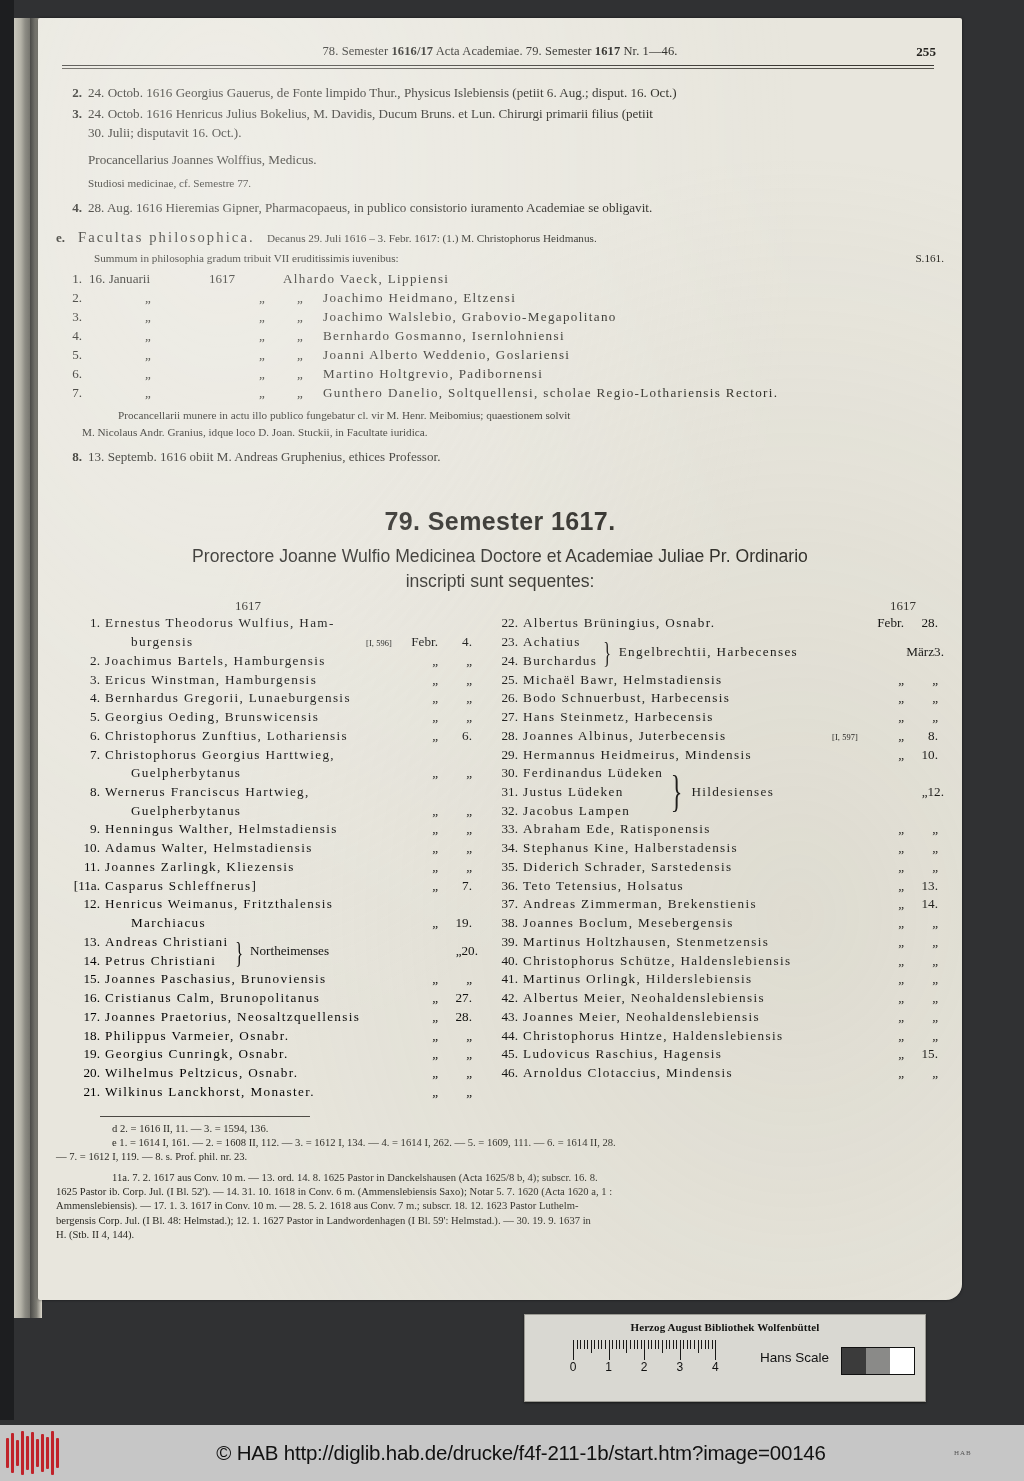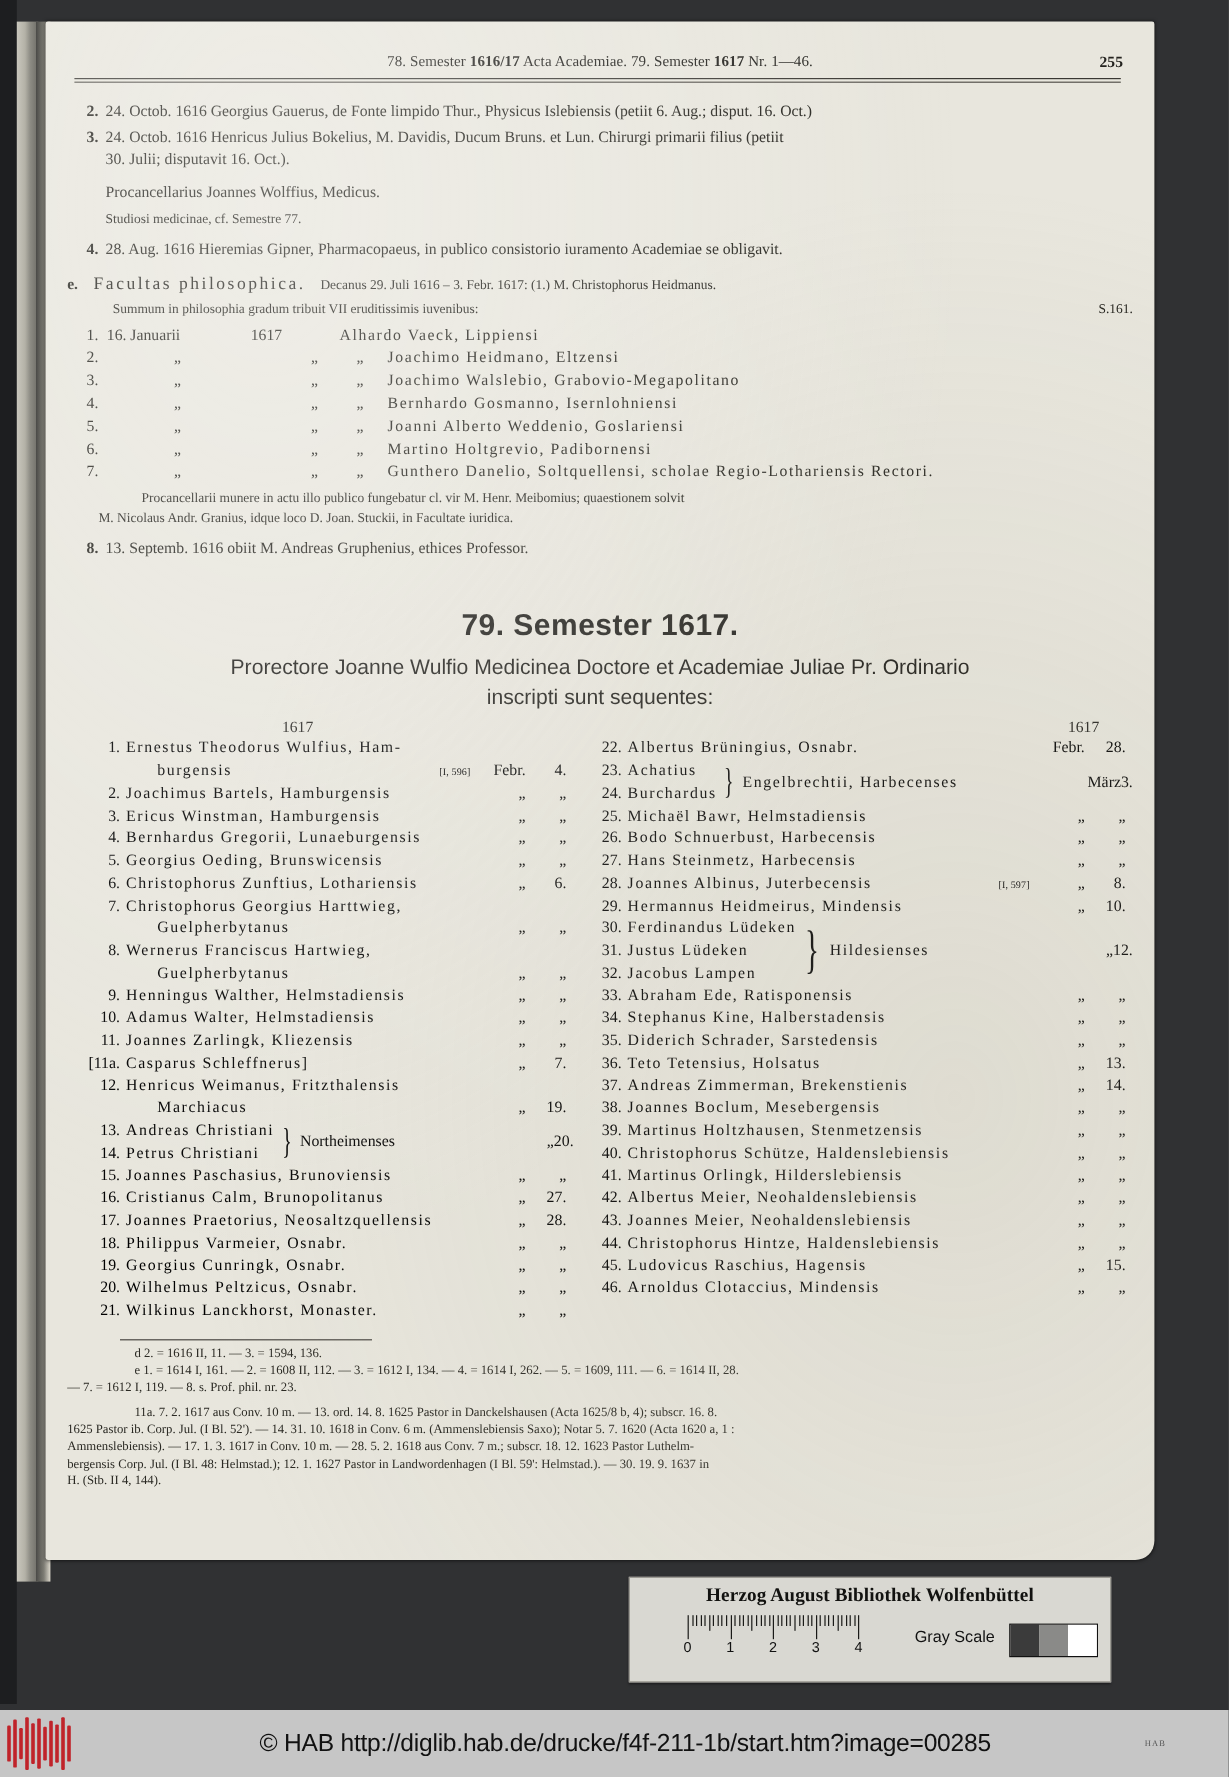--- a/index.html
+++ b/index.html
@@ -111,21 +111,21 @@
   .fnrule{width:210px;border-top:1px solid #4a4842;margin:14px 0 5px 44px;}
   .fn{font-size:10.6px;line-height:1.34;color:#2a2923;}
   .fn p{margin:0 0 0 0;text-indent:0;}
   .fn .ind{padding-left:56px;}
   .fnblock{margin-top:7px;}
 
   
   #target{position:absolute;left:524px;top:1314px;width:400px;height:86px;
       background:#d9d8d2;border:1px solid #9b9a93;box-shadow:0 1px 2px rgba(0,0,0,.5);}
   #target .tlabel{text-align:center;font-family:"Liberation Serif",serif;font-weight:bold;
-      font-size:16px;color:#121210;margin-top:6px;letter-spacing:.1px;}
+      font-size:11px;color:#121210;margin-top:6px;letter-spacing:.1px;}
   #target .trow{display:flex;align-items:flex-start;margin-top:5px;padding:0 10px;}
   .ruler{position:relative;width:178px;height:42px;margin-left:38px;}
   .ruler .ticks{position:relative;height:22px;}
   .ruler .tk{position:absolute;top:2px;width:1px;background:#1a1a18;}
   .ruler .nums{position:relative;height:14px;font-size:12px;font-family:"Liberation Sans",sans-serif;color:#111;}
   .ruler .nums span{position:absolute;transform:translateX(-50%);}
   .gsword{font-family:"Liberation Sans",sans-serif;font-size:13.5px;color:#111;
       margin-left:16px;margin-top:12px;white-space:nowrap;}
   .gspatch{display:flex;margin-left:12px;margin-top:9px;border:1px solid #111;}
   .gspatch i{display:block;width:24px;height:26px;}
@@ -677,21 +677,21 @@
           <div class="tk" style="left: 142.4px; height: 20px;"></div>
         </div>
       <div class="nums" id="rulerNums">
           <span style="left: 0px;">0</span>
           <span style="left: 35.6px;">1</span>
           <span style="left: 71.2px;">2</span>
           <span style="left: 106.8px;">3</span>
           <span style="left: 142.4px;">4</span>
         </div>
     </div>
-    <div class="gsword">Gray Scale</div>
+    <div class="gsword">Hans Scale</div>
     <div class="gspatch" id="gsPatch">
         <i style="background: rgb(59, 59, 59);"></i>
         <i style="background: rgb(138, 138, 136);"></i>
         <i style="background: rgb(255, 255, 255);"></i>
       </div>
   </div>
 </div>
 
 <div id="urlbar">
   <div id="barcode">
@@ -700,15 +700,15 @@
       <i style="height: 26px;"></i>
       <i style="height: 44px;"></i>
       <i style="height: 34px;"></i>
       <i style="height: 42px;"></i>
       <i style="height: 28px;"></i>
       <i style="height: 38px;"></i>
       <i style="height: 32px;"></i>
       <i style="height: 44px;"></i>
       <i style="height: 30px;"></i>
     </div>
-  <div id="urltext">© HAB http://diglib.hab.de/drucke/f4f-211-1b/start.htm?image=00285</div>
+  <div id="urltext">© HAB http://diglib.hab.de/drucke/f4f-211-1b/start.htm?image=00146</div>
   <div id="urlcode">HAB</div>
 </div>
 
 </body></html>

